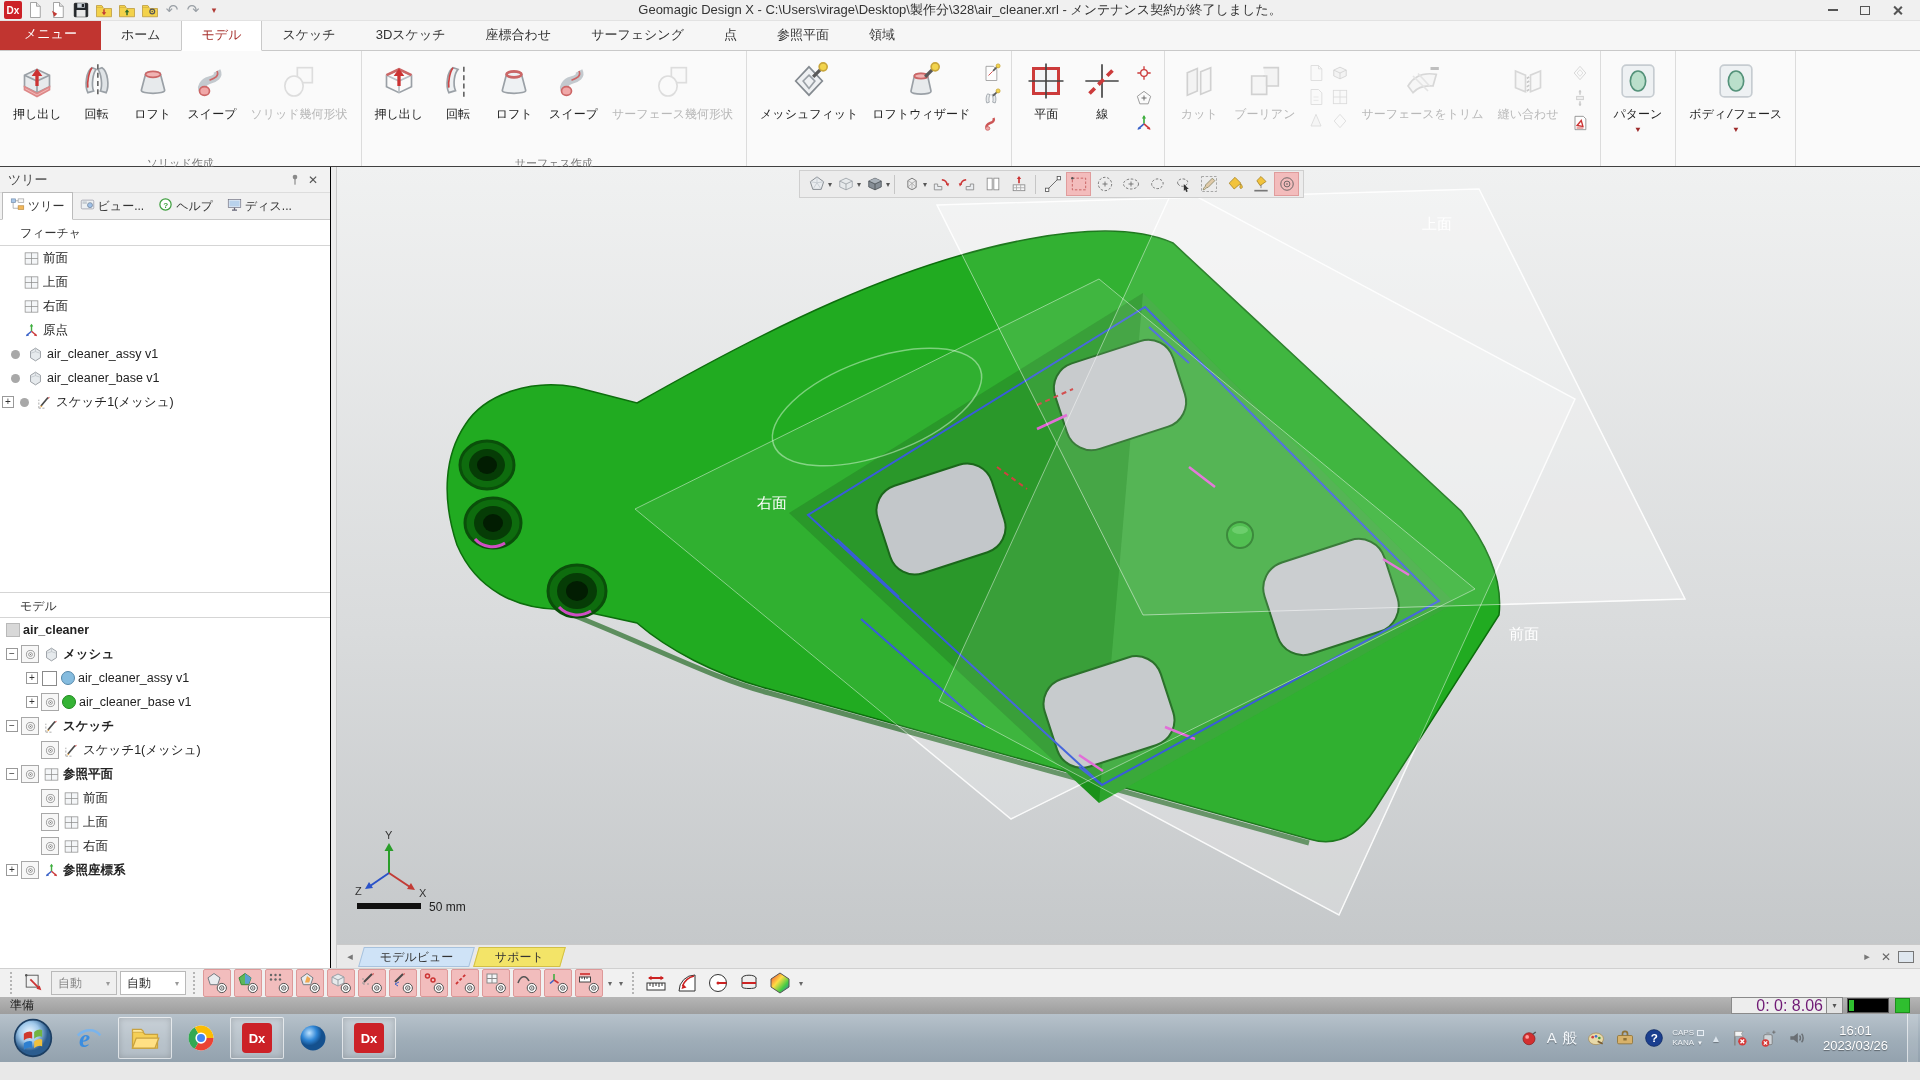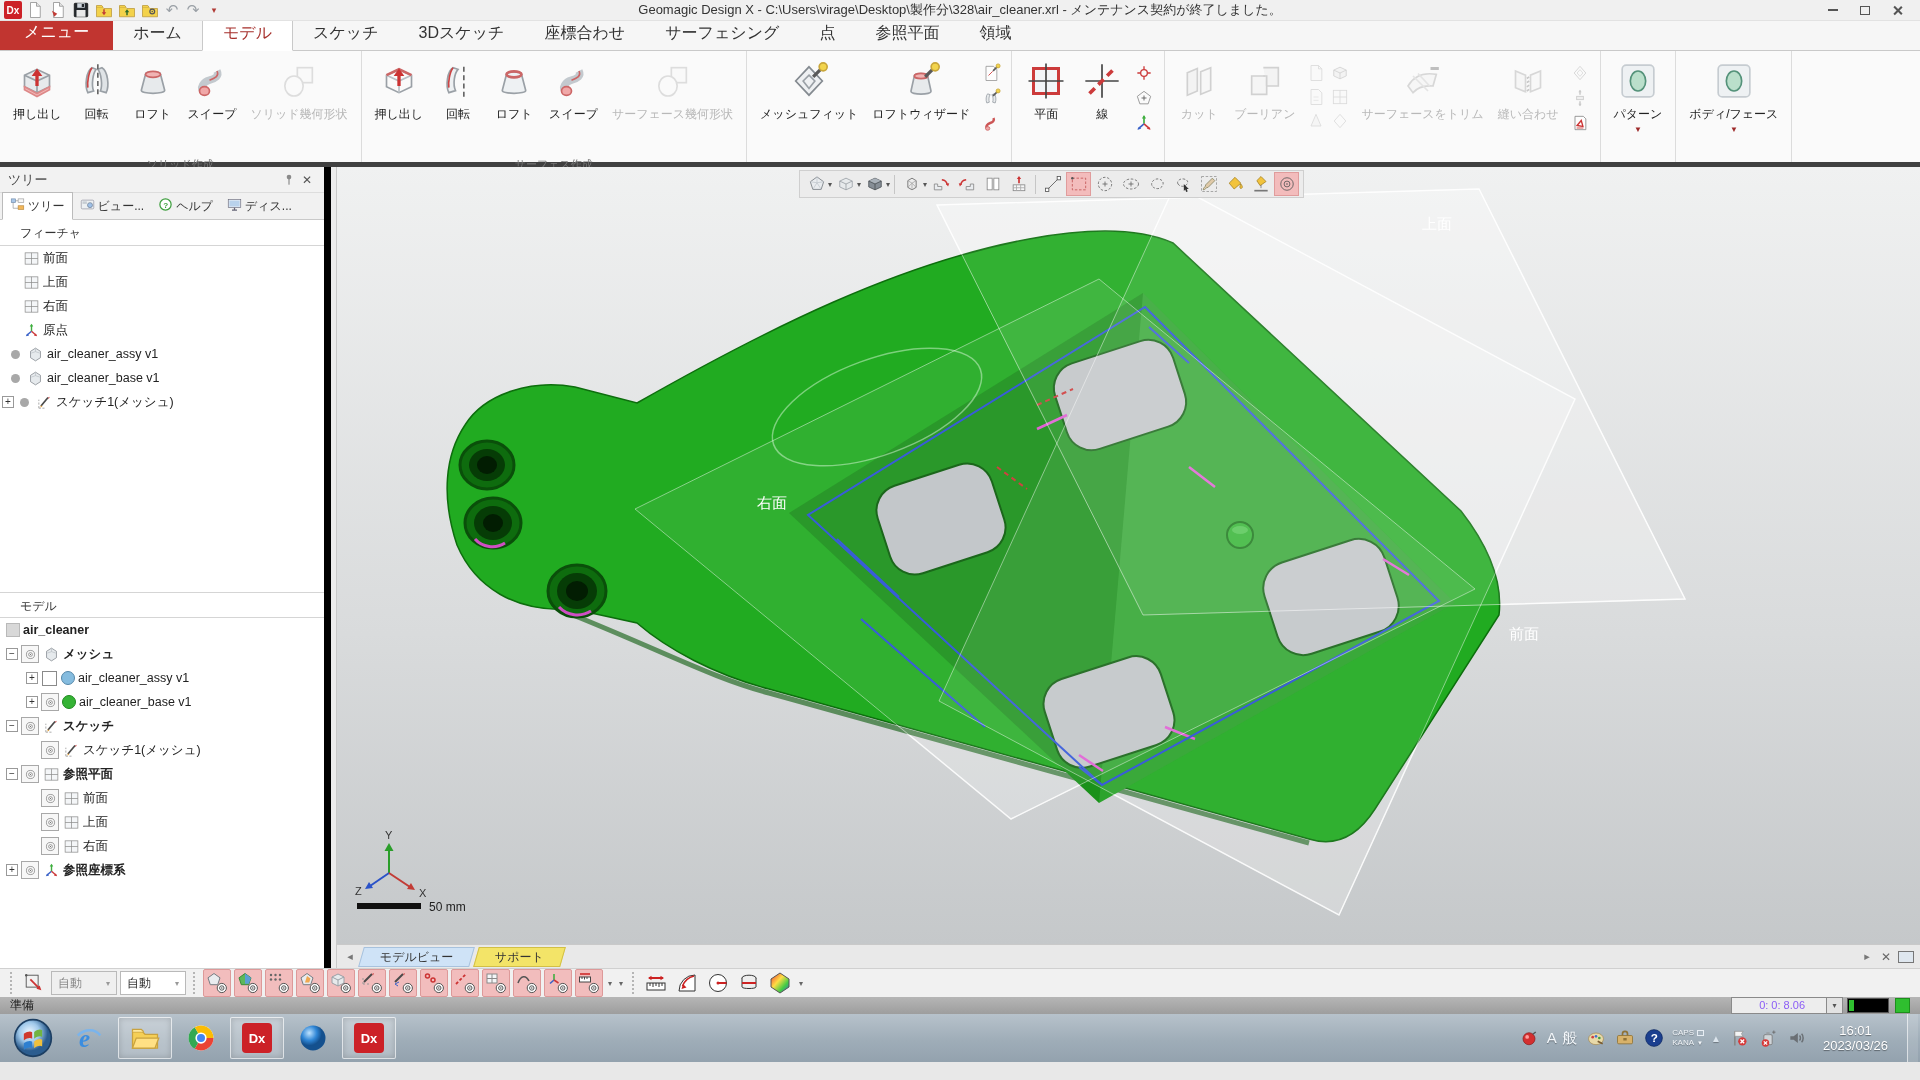--- a/index.html
+++ b/index.html
@@ -18,43 +18,43 @@
   .wctl { margin-left:auto; display:flex; gap:2px; padding-right:8px; z-index:2; }
   .wbtn { width:30px; height:20px; display:flex; align-items:center; justify-content:center; }
   .wmin { width:10px; height:2px; background:#555; }
   .wmax { width:10px; height:9px; border:1.5px solid #555; }
   .wclose { position:relative; width:11px; height:11px; }
   .wclose::before,.wclose::after { content:""; position:absolute; left:5px; top:0; width:1.8px; height:11px; background:#555; }
   .wclose::before { transform:rotate(45deg);} .wclose::after{ transform:rotate(-45deg);}
 
   
   .tabbar { height:30px; background:#f6f6f6; display:flex; align-items:flex-end; border-bottom:1px solid #c9c9c9; padding-left:0; }
-  .rtab { padding:5px 20px 6px; font-size:16px; color:#333; cursor:default; }
+  .rtab { padding:5px 20px 6px; font-size:13px; color:#333; cursor:default; }
   .rtab.menu { background:#c13530; color:#fff; padding:6px 24px 7px; }
   .rtab.active { background:#fff; color:#a6302c; border:1px solid #c9c9c9; border-bottom:1px solid #fff; margin-bottom:-1px; }
 
   
-  .ribbon { height:116px; background:#fafafa; border-bottom:5px solid #404040; display:flex; }
+  .ribbon { height:116px; background:#fafafa; border-bottom:1px solid #404040; display:flex;font-family:Liberation Mono, monospace; }
   .rgroup { display:flex; flex-direction:column; border-right:1px solid #dcdcdc; }
   .rbody { flex:1; display:flex; align-items:flex-start; padding:5px 6px 0; }
   .rglabel { height:18px; text-align:center; font-size:11px; color:#777; line-height:16px; white-space:nowrap;margin-top:32px; }
   .rbig { display:flex; flex-direction:column; align-items:center; padding:1px 7px; min-width:56px; cursor:default; }
   .rbig .ric { height:48px; display:flex; align-items:center; justify-content:center; }
   .rbig .rlb { font-size:12px; color:#222; white-space:nowrap; margin-top:1px; }
   .rbig.disabled .rlb { color:#b8b8b8; }
   .rbig.disabled .ric { filter:grayscale(1) opacity(.45); }
   .rdrop { color:#9e2b2b; font-size:8px; margin-top:2px; }
   .rcol { display:flex; flex-direction:column; gap:3px; padding:6px 3px 0; }
   .rsmall { width:22px; height:22px; display:flex; align-items:center; justify-content:center; }
   .rsmall.disabled { filter:grayscale(1) opacity(.45); }
   .rgrid { display:grid; grid-template-columns:22px 22px; gap:2px; padding:6px 3px 0; }
 
   
   .main { height:801px; display:flex; }
-  .panel { width:331px; background:#fff; display:flex; flex-direction:column; border-right:7px solid #000000; }
+  .panel { width:331px; background:#fff; display:flex; flex-direction:column; border-right:1px solid #000000; }
   .phead { height:26px; background:#f2f2f2; display:flex; align-items:center; padding:0 8px; font-size:13px; color:#444; border-bottom:1px solid #ddd; }
   .phead .sp { flex:1; }
   .pinw { width:18px; height:18px; display:flex; align-items:center; justify-content:center; }
   .pclose { width:18px; height:18px; text-align:center; color:#555; font-size:12px; line-height:18px; }
   .ptabs { height:27px; display:flex; align-items:flex-end; background:#f1f1f1; border-bottom:1px solid #c9c9c9; padding-left:2px; }
   .ptab { display:flex; align-items:center; gap:3px; padding:4px 7px; font-size:12px; color:#333; }
   .ptab.active { background:#fff; border:1px solid #bbb; border-bottom:1px solid #fff; margin-bottom:-1px; }
   .psec { height:26px; line-height:26px; padding-left:20px; font-size:12px; color:#333; border-bottom:1px solid #d5d5d5; }
   .modelsec { border-top:1px solid #d5d5d5; }
   #ftree { height:346px; }
@@ -99,21 +99,21 @@
   .dd { width:66px; height:24px; border:1px solid #b9b9b9; background:#efefef; color:#888; display:flex; align-items:center; justify-content:space-between; padding:0 6px; font-size:12px; }
   .dd.on { background:#fff; color:#333; }
   .dd .ar { font-size:8px; color:#999; }
   .ptg { width:28px; height:28px; background:#f2bdbd; border:1px solid #d99; border-radius:2px; display:flex; align-items:center; justify-content:center; }
   .mbtn { width:28px; height:28px; display:flex; align-items:center; justify-content:center; }
   .tdd { font-size:8px; color:#666; padding:0 2px; }
 
   
   .statusbar { height:22px; background:linear-gradient(#b6b6b6,#9d9d9d); display:flex; align-items:center; font-size:12px; color:#1a1a1a; padding:0 10px; }
   .statusbar .sp { flex:1; }
-  .timerbox { width:96px; height:17px; background:#ededed; border:1px solid #8a8a8a; text-align:right; line-height:15px; padding-right:21px; font-size:11px; color:#8b5cf6; }
+  .timerbox { width:96px; height:17px; background:#ededed; border:1px solid #8a8a8a; text-align:right; line-height:15px; padding-right:3px; font-size:16px; color:#701a75; }
   .tmdd { width:16px; height:17px; background:#e2e2e2; border:1px solid #8a8a8a; border-left:none; font-size:8px; color:#555; text-align:center; line-height:16px; }
   .pbar { width:42px; height:15px; background:#000; border:1px solid #555; margin-left:4px; display:flex; align-items:center; padding:1px; }
   .pbar i { display:block; width:5px; height:11px; background:#2fbf2f; }
   .gsq { width:15px; height:15px; background:#2fbf2f; border:1px solid #1d8f1d; margin-left:6px; }
 
   
   .taskbar { height:48px; background:linear-gradient(#b7c2cb,#9fadb8 55%,#93a2ae); display:flex; align-items:center; padding:0 2px 0 6px; }
   .tapp { width:54px; height:42px; display:flex; align-items:center; justify-content:center; border:1px solid transparent; border-radius:2px; margin-right:2px; }
   .tapp.pressed { background:rgba(255,255,255,.28); border:1px solid rgba(255,255,255,.55); box-shadow:inset 0 0 6px rgba(0,0,0,.18); }
   .dxsq { width:30px; height:30px; background:#cc2127; border-radius:4px; color:#fff; font-weight:bold; font-size:13px; display:flex; align-items:center; justify-content:center; }

